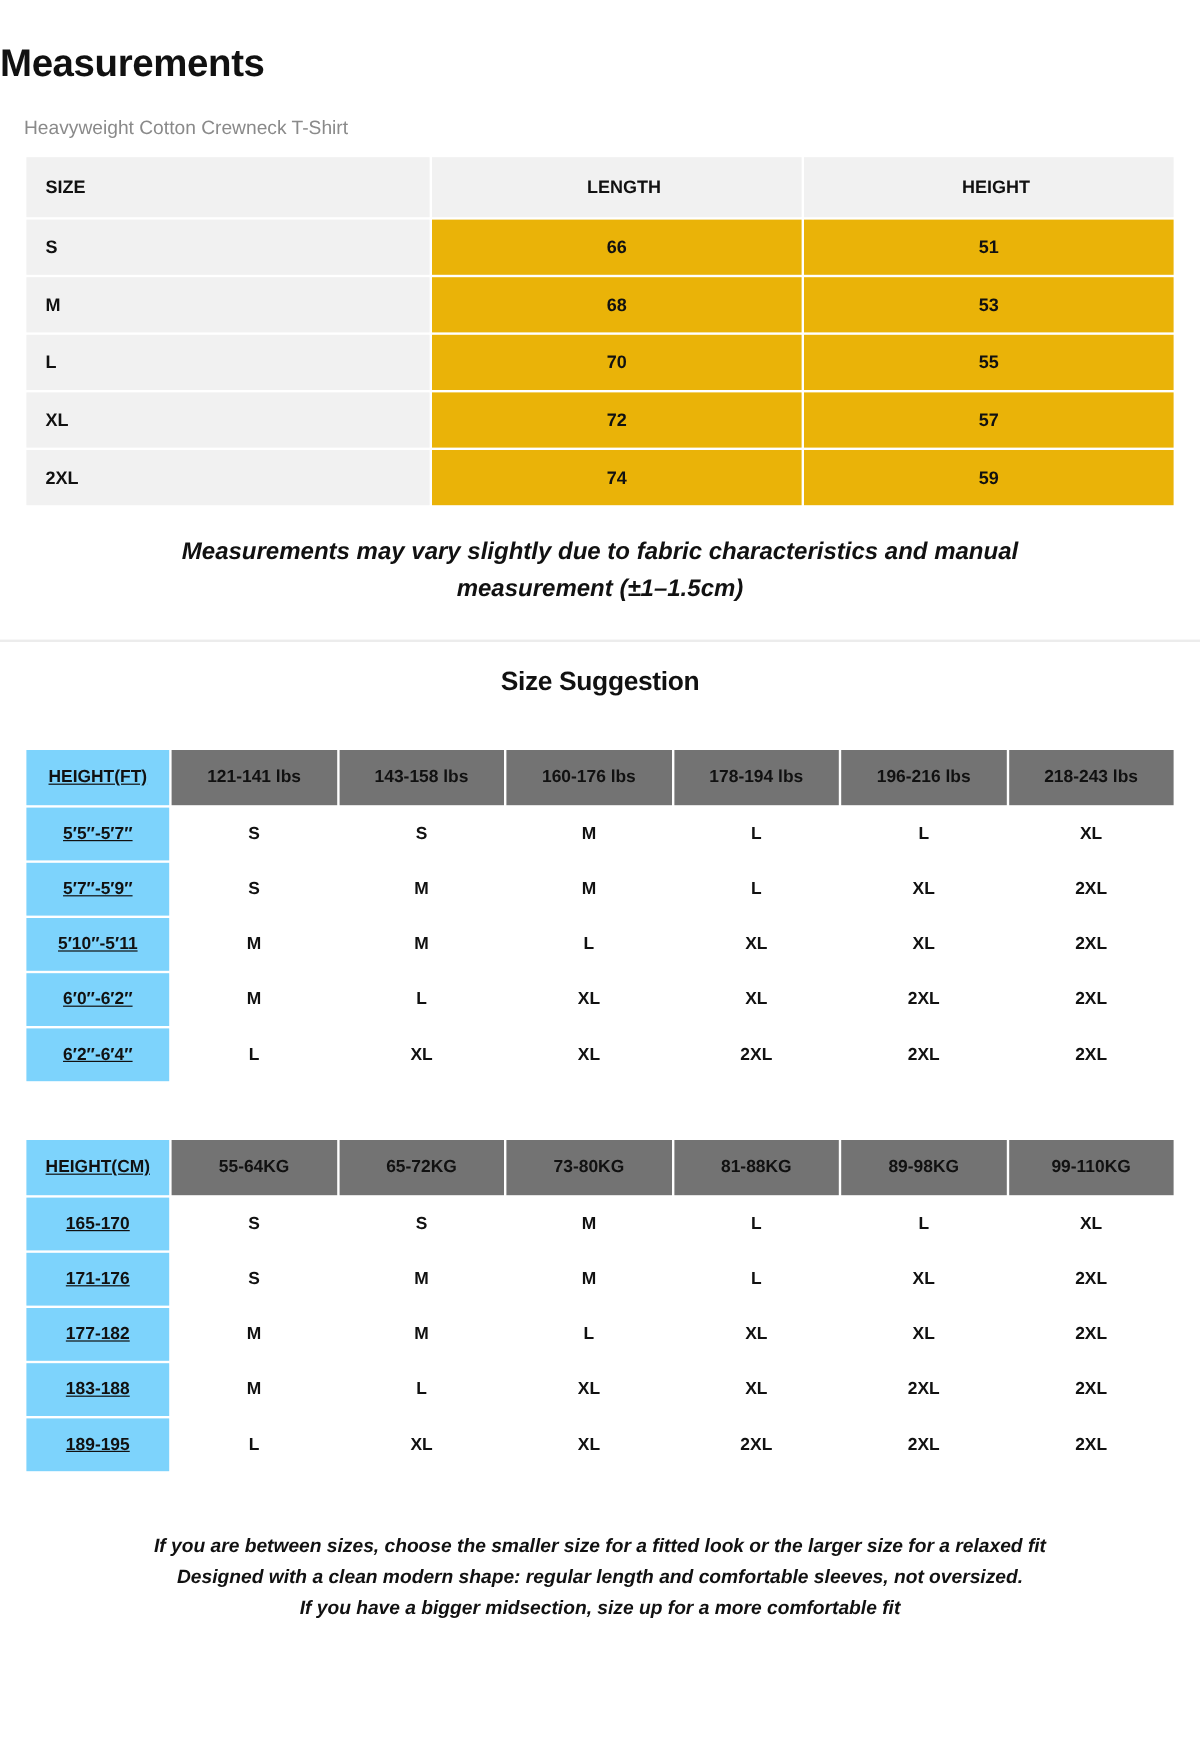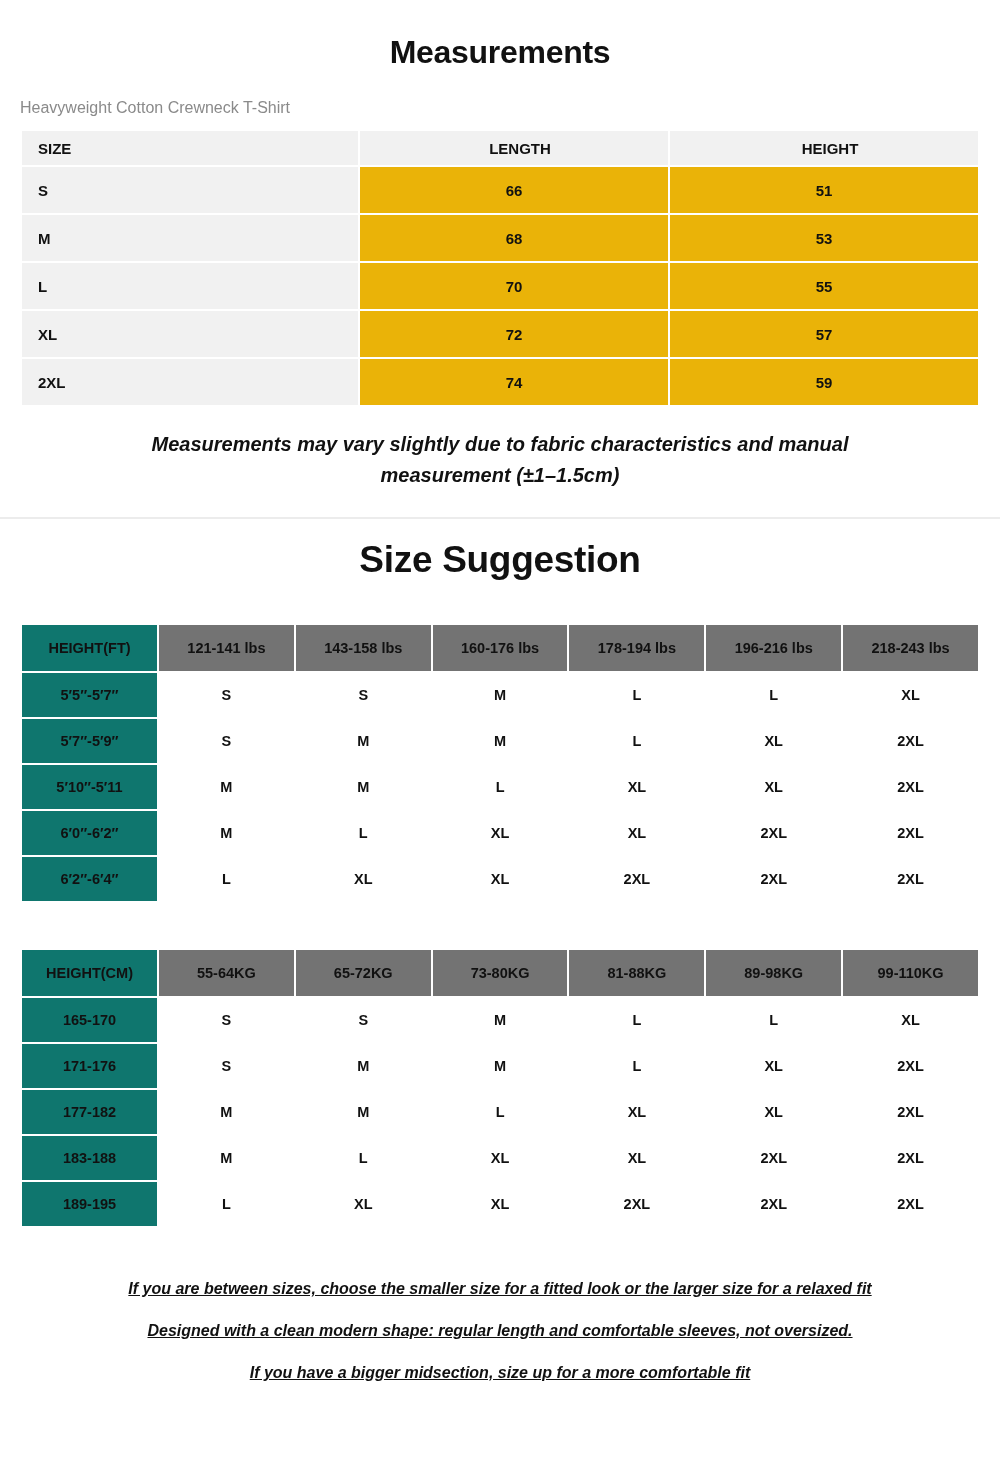--- a/index.html
+++ b/index.html
@@ -15,21 +15,21 @@
     -webkit-font-smoothing: antialiased;
   }
 
   
   .measurements-section {
     padding-top: 34px;
   }
   .page-title {
     font-size: 32px;
     font-weight: bold;
-    text-align: center;
+    text-align: left;
     color: #111111;
     letter-spacing: -0.3px;
     margin: 0 0 28px 0;
   }
   .product-subtitle {
     font-size: 16px;
     color: #8a8a8a;
     padding-left: 20px;
     margin-bottom: 12px;
   }
@@ -48,21 +48,21 @@
     font-weight: bold;
     color: #111111;
     background: #eab308;
     padding: 0;
     vertical-align: middle;
   }
   .meas-table th {
     background: #f1f1f1;
     font-size: 15px;
     font-weight: bold;
-    height: 34px;
+    height: 50px;
   }
   .meas-table th.col-size {
     width: 320px;
     text-align: left;
     padding-left: 16px;
   }
   .meas-table th.col-num {
     text-align: center;
     padding-left: 12px;
   }
@@ -91,21 +91,21 @@
     border-top: 2px solid #ececec;
     margin: 26px 0 0 0;
     width: 100%;
   }
 
   
   .suggestion-section {
     padding-top: 20px;
   }
   .suggestion-title {
-    font-size: 37px;
+    font-size: 22px;
     font-weight: bold;
     text-align: center;
     color: #111111;
     letter-spacing: -0.3px;
     margin: 0 0 42px 0;
   }
 
   .sugg-table {
     width: 960px;
     margin: 0 20px 45px 20px;
@@ -126,41 +126,41 @@
     vertical-align: middle;
     padding: 0;
     background: #ffffff;
   }
   .sugg-table th {
     background: #737373;
     height: 46px;
   }
   .sugg-table th.corner,
   .sugg-table td.rowhead {
-    width: 135px;
-    background: #0f766e;
+    width: 119px;
+    background: #7dd3fc;
+    text-decoration: underline;
   }
   .sugg-table td.rowhead {
     font-size: 14.5px;
     margin-left: 12px;
   }
 
   .footer-notes {
     margin-top: 48px;
     text-align: center;
     font-size: 16px;
     font-style: italic;
     font-weight: bold;
     color: #111111;
     line-height: 1.62;
   }
   .footer-notes p {
-    margin: 16px auto;
+    margin: 0 auto;
     width: 880px;
-    text-decoration: underline;
   }
 </style>
 </head>
 <body>
 
 <section class="measurements-section">
 
   <h1 class="page-title">Measurements</h1>
 
   <div class="product-subtitle">Heavyweight Cotton Crewneck T-Shirt</div>

